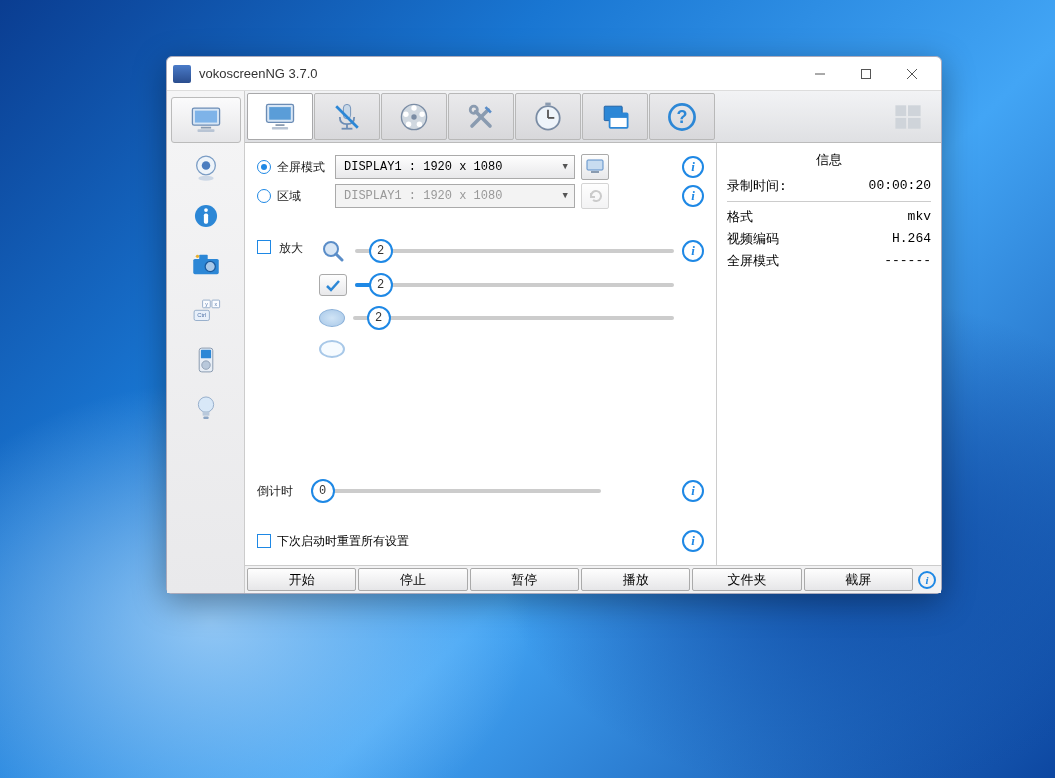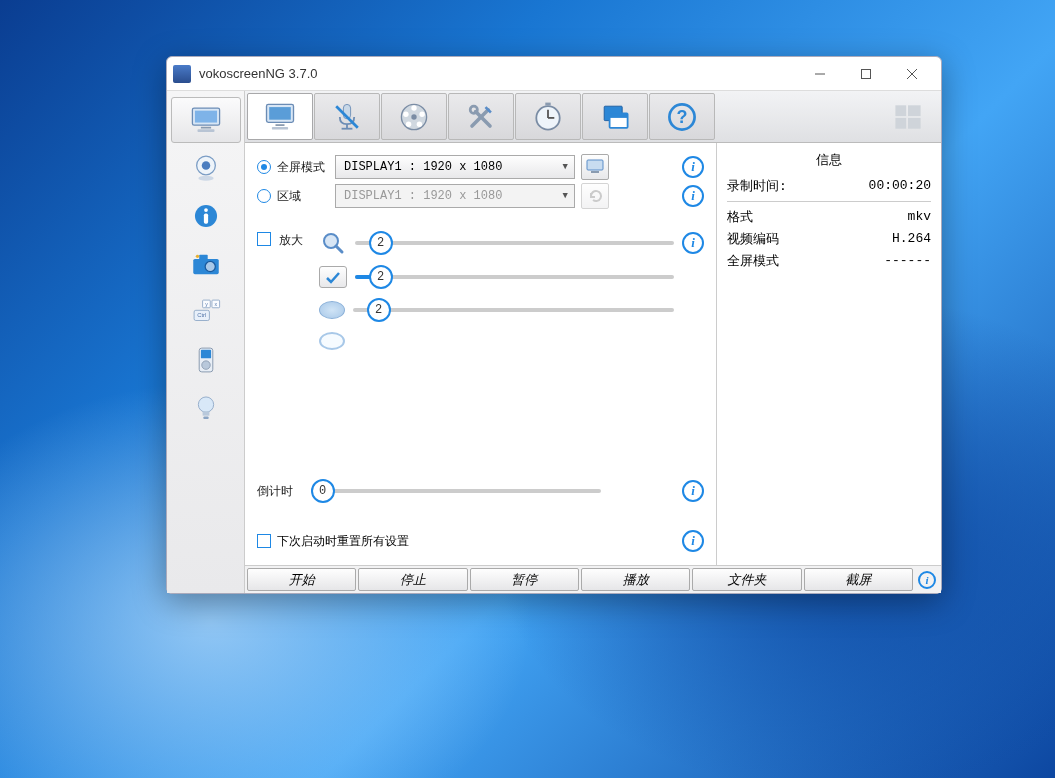--- a/index.html
+++ b/index.html
@@ -219,20 +219,21 @@
   border-radius: 3px;
 }
 .halo-icon {
   width: 26px; height: 18px;
   border-radius: 50%;
 }
 .magnify-row {
   display: flex;
   gap: 8px;
   align-items: flex-start;
+  margin-top: 8px;
 }
 .magnify-col {
   display: flex;
   flex-direction: column;
   gap: 12px;
   flex: 1;
 }
 .info-panel {
   width: 225px;
   border-left: 1px solid #ccc;
@@ -253,21 +254,20 @@
   gap: 2px;
   background: #f2f2f3;
 }
 .bottom-btn {
   flex: 1;
   border: 1px solid #aaa;
   background: linear-gradient(#fefefe,#e6e6e8);
   display: flex; align-items: center; justify-content: center;
   font-size: 13px;
   border-radius: 2px;
-  font-style: italic;
 }
 .bottom-info {
   width: 24px;
   display: flex; align-items: center; justify-content: center;
 }
 .spacer-v { height: 20px; }
 </style>
 </head>
 <body>
 <div class="bg-swirl"></div>

